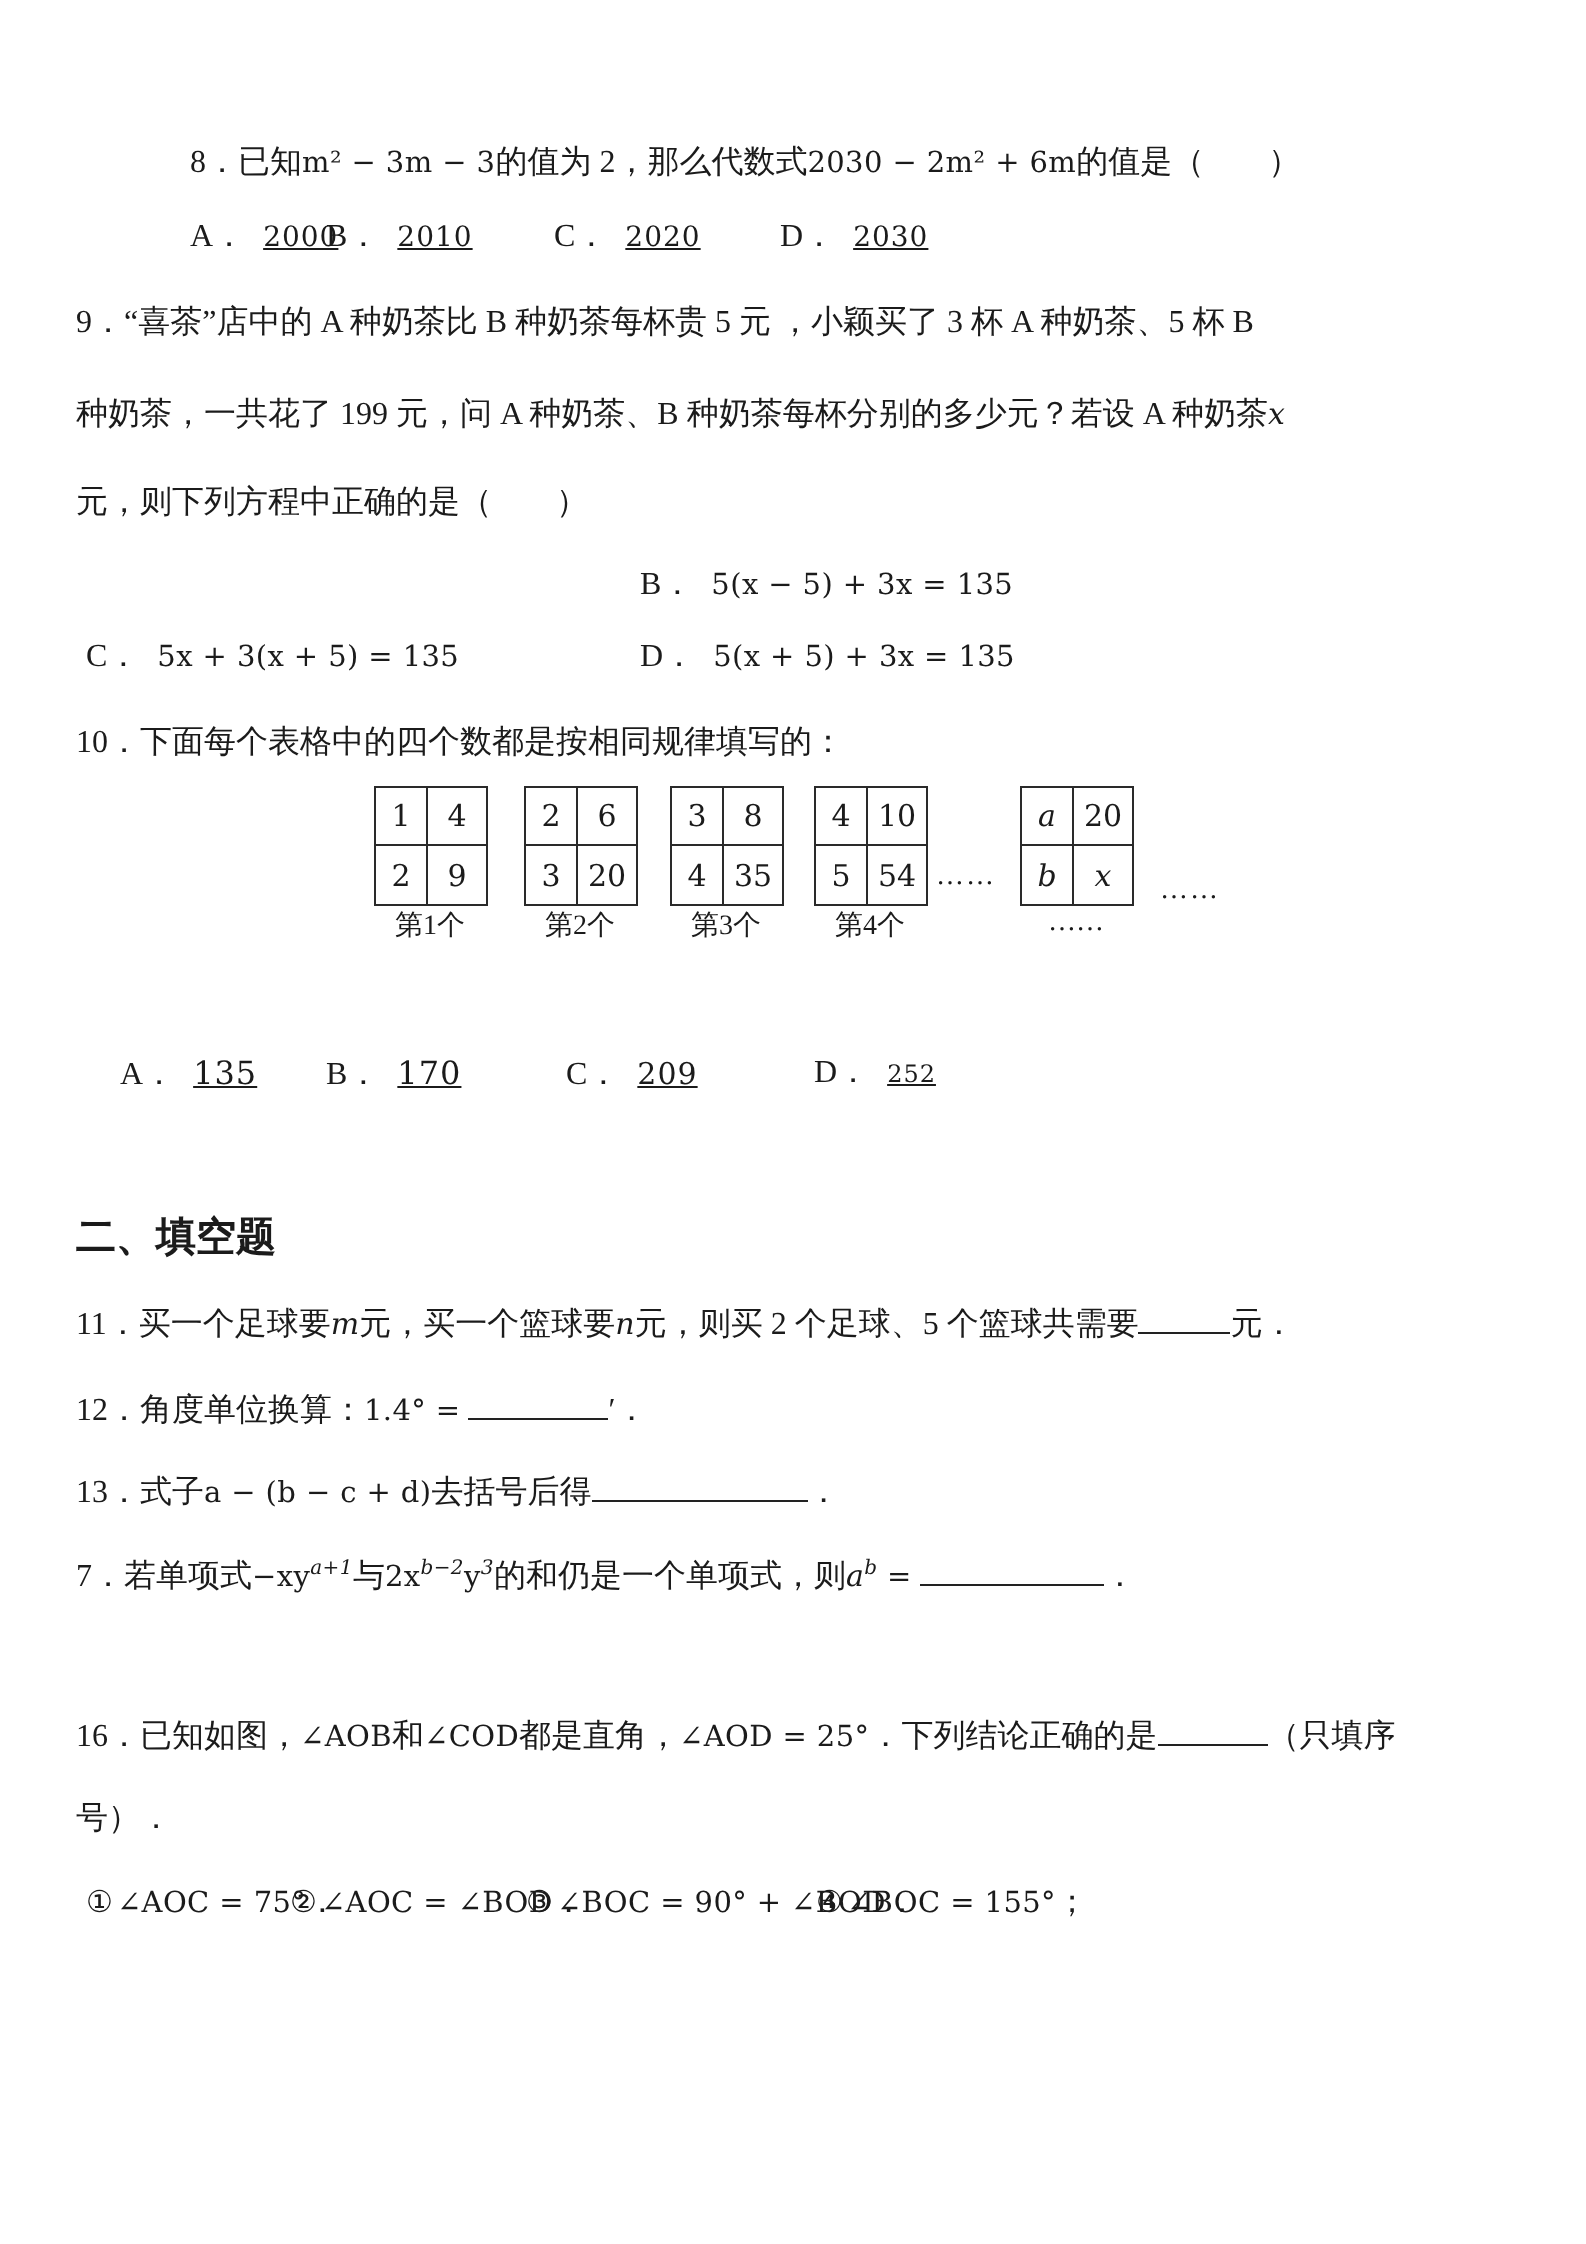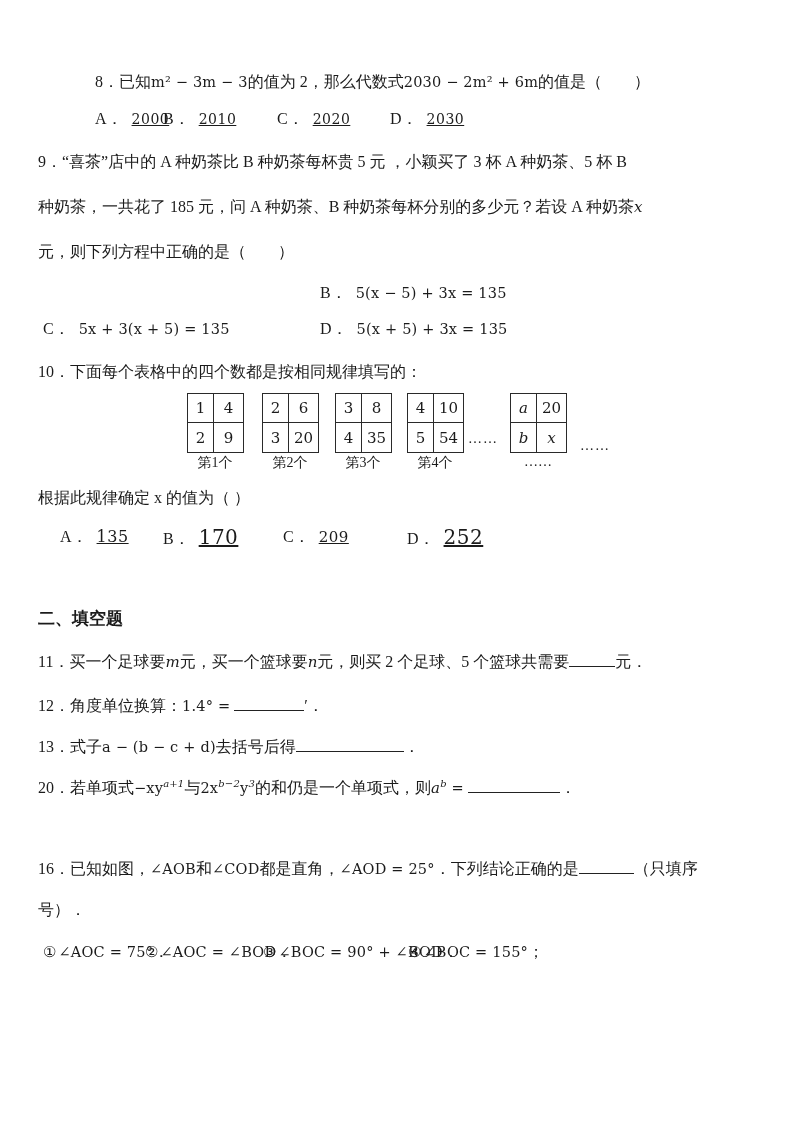--- a/index.html
+++ b/index.html
@@ -14,21 +14,21 @@
   }
   .line{position:absolute;white-space:nowrap;font-size:16px;line-height:24px;height:24px;}
   .row{position:absolute;left:0;right:0;height:26px;}
   .opt{position:absolute;white-space:nowrap;font-size:16px;line-height:24px;}
   .num{font-size:14px;font-family:"DejaVu Serif",serif;margin-left:9px;letter-spacing:.5px;text-decoration:underline;}
   .eq{font-size:14.5px;font-family:"DejaVu Serif",serif;margin-left:9px;letter-spacing:.2px;}
   .eq2{font-size:14.5px;font-family:"DejaVu Serif",serif;letter-spacing:.2px;}
   .vi{font-style:italic;font-family:"DejaVu Serif",serif;font-size:15px;}
   sup{font-size:10px;font-style:italic;font-family:"DejaVu Serif",serif;line-height:0;}
   .blank{display:inline-block;border-bottom:1px solid #222;height:15px;vertical-align:baseline;}
-  .sec{font-weight:bold;font-size:17px;text-align:right;}
+  .sec{font-weight:bold;font-size:20px;text-align:right;}
   .mtable{position:absolute;width:56px;}
   .mgrid{display:grid;grid-template-columns:26px 29px;grid-auto-rows:29px;border:1.5px solid #2a2a2a;width:55px;box-sizing:content-box;}
   .mgrid span{display:flex;align-items:center;justify-content:center;font-size:15px;font-family:"DejaVu Serif",serif;border-right:1px solid #2a2a2a;border-bottom:1px solid #2a2a2a;}
   .mgrid span:nth-child(2n){border-right:none;}
   .mgrid span:nth-child(n+3){border-bottom:none;}
   .mlabel{text-align:center;font-size:14px;margin-top:1px;white-space:nowrap;}
   .dots{position:absolute;font-size:14px;letter-spacing:1px;}
   .mark{font-size:15px;margin-right:2px;}
 </style>
 </head>
@@ -41,21 +41,21 @@
   </div>
   <div class="row" style="top:107px;">
     <span class="opt" style="left:95px;"><span>A．</span><span class="num">2000</span></span>
     <span class="opt" style="left:163px;"><span>B．</span><span class="num">2010</span></span>
     <span class="opt" style="left:277px;"><span>C．</span><span class="num">2020</span></span>
     <span class="opt" style="left:390px;"><span>D．</span><span class="num">2030</span></span>
   </div>
 
   <div class="line" style="top:150px;left:38px;">9．“喜茶”店中的 A 种奶茶比 B 种奶茶每杯贵 5 元 ，小颖买了 3 杯 A 种奶茶、5 杯 B</div>
   <div class="line" style="top:195px;left:38px;">
-    <span>种奶茶，一共花了 185 元，问 A 种奶茶、B 种奶茶每杯分别的多少元？若设 A 种奶茶</span><span class="vi">x</span>
+    <span>种奶茶，一共花了 199 元，问 A 种奶茶、B 种奶茶每杯分别的多少元？若设 A 种奶茶</span><span class="vi">x</span>
   </div>
   <div class="line" style="top:240px;left:38px;">元，则下列方程中正确的是（　　）</div>
   <div class="row" style="top:281px;">
     <span class="opt" style="left:320px;"><span>B．</span><span class="eq">5(x − 5) + 3x = 135</span></span>
   </div>
   <div class="row" style="top:317px;">
     <span class="opt" style="left:43px;"><span>C．</span><span class="eq">5x + 3(x + 5) = 135</span></span>
     <span class="opt" style="left:320px;"><span>D．</span><span class="eq">5(x + 5) + 3x = 135</span></span>
   </div>
 
@@ -104,44 +104,43 @@
         <span class="vi">a</span>
           <span>20</span>
           <span class="vi">b</span>
           <span class="vi">x</span>
       </div>
       <div class="mlabel">……</div>
     </div>
     <span class="dots" style="left:580px;top:45px;">……</span>
   </div>
 
-  <div class="line" style="top:486px;left:38px;">根据此规律确定 x 的值为（ ）</div>
   <div class="row" style="top:525px;">
     <span class="opt" style="left:60px;"><span>A．</span><span class="num" style="font-size:16px;">135</span></span>
-    <span class="opt" style="left:163px;"><span>B．</span><span class="num" style="font-size:20px;">170</span></span>
+    <span class="opt" style="left:163px;"><span>B．</span><span class="num" style="font-size:16px;">170</span></span>
     <span class="opt" style="left:283px;"><span>C．</span><span class="num" style="font-size:15px;">209</span></span>
-    <span class="opt" style="left:407px;"><span>D．</span><span class="num" style="font-size:20px;">252</span></span>
+    <span class="opt" style="left:407px;"><span>D．</span><span class="num" style="font-size:12px;">252</span></span>
   </div>
 
   <div class="line sec" style="top:607px;left:38px;">二、填空题</div>
 
   <div class="line" style="top:650px;left:38px;">
     <span>11．买一个足球要</span><span class="vi">m</span><span>元，买一个篮球要</span><span class="vi">n</span><span>元，则买 2 个足球、5 个篮球共需要</span><span class="blank" style="width:46px;"></span><span>元．</span>
   </div>
 
   <div class="line" style="top:694px;left:38px;">
     <span>12．角度单位换算：</span><span class="eq2">1.4° =</span> <span class="blank" style="width:70px;"></span><span>′．</span>
   </div>
 
   <div class="line" style="top:735px;left:38px;">
     <span>13．式子</span><span class="eq2">a − (b − c + d)</span><span>去括号后得</span><span class="blank" style="width:108px;"></span><span>．</span>
   </div>
 
   <div class="line" style="top:776px;left:38px;">
-    <span>20．若单项式</span><span class="eq2"><span>−xy</span><sup>a+1</sup></span><span>与</span><span class="eq2"><span>2x</span><sup>b−2</sup><span>y</span><sup>3</sup></span><span>的和仍是一个单项式，则</span><span class="eq2"><span class="vi">a</span><sup>b</sup><span> =</span></span> <span class="blank" style="width:92px;"></span><span>．</span>
+    <span>7．若单项式</span><span class="eq2"><span>−xy</span><sup>a+1</sup></span><span>与</span><span class="eq2"><span>2x</span><sup>b−2</sup><span>y</span><sup>3</sup></span><span>的和仍是一个单项式，则</span><span class="eq2"><span class="vi">a</span><sup>b</sup><span> =</span></span> <span class="blank" style="width:92px;"></span><span>．</span>
   </div>
 
 
   <div class="line" style="top:857px;left:38px;">
     <span>16．已知如图，</span><span class="eq2">∠AOB</span><span>和</span><span class="eq2">∠COD</span><span>都是直角，</span><span class="eq2">∠AOD = 25°</span><span>．下列结论正确的是</span><span class="blank" style="width:55px;"></span><span>（只填序</span>
   </div>
   <div class="line" style="top:898px;left:38px;">号）．</div>
 
   <div class="row" style="top:940px;">
     <span class="opt" style="left:43px;"><span class="mark">①</span><span class="eq2">∠AOC = 75°</span><span>．</span></span>

